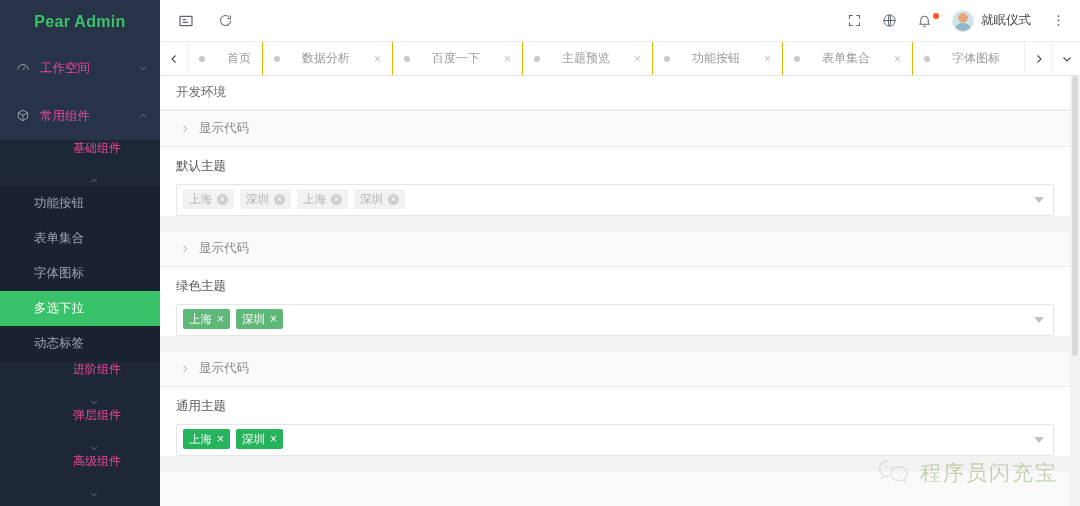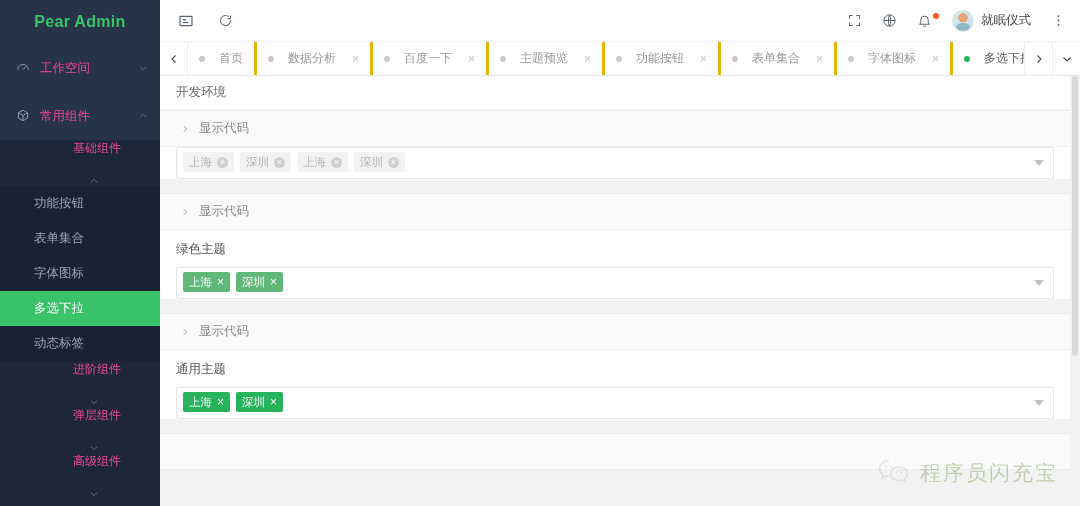--- a/index.html
+++ b/index.html
@@ -111,23 +111,23 @@
     border-bottom: 1px solid #e6e6e6;
     flex: 0 0 34px;
   }
   .tab-nav-btn {
     width: 28px; display: flex; align-items: center; justify-content: center;
     color: #666; cursor: pointer; border-right: 1px solid #eee;
   }
   .tab-nav-btn.right { border-right: none; border-left: 1px solid #eee; }
   .tabs-scroll { flex: 1; display: flex; align-items: stretch; min-width: 0; overflow: hidden; }
   .tab {
-    display: flex; align-items: center; gap: 14px;
+    display: flex; align-items: center; gap: 22px;
     padding: 0 11px;
-    border-right: 3px solid #eab308;
+    border-right: 1px solid #eab308;
     font-size: 12px; color: #999;
     cursor: pointer; white-space: nowrap;
   }
   .tab .tdot { width: 6px; height: 6px; border-radius: 50%; background: #c9c9c9; flex: 0 0 6px; }
   .tab.active { color: #5b5b5b; }
   .tab.active .tdot { background: #26b35c; }
   .tab .tclose { color: #c2c2c2; font-size: 12px; line-height: 1; margin-left: 2px; }
 
   
   .content {
@@ -424,20 +424,21 @@
         <div class="codebar">
           <span class="chev">
             <svg width="10" height="10" viewBox="0 0 24 24" fill="none" stroke="#9aa0a6" stroke-width="2.4">
                 <path d="M9 5l7 7-7 7"></path>
               </svg>
           </span>
           <span>显示代码</span>
         </div>
 
         <div class="field-block">
+          <div class="field-label">默认主题</div>
           <div class="select-box">
             <span class="tag default">
               <span>上海</span>
               <span class="x">×</span>
             </span>
             <span class="tag default">
               <span>深圳</span>
               <span class="x">×</span>
             </span>
             <span class="tag default">

